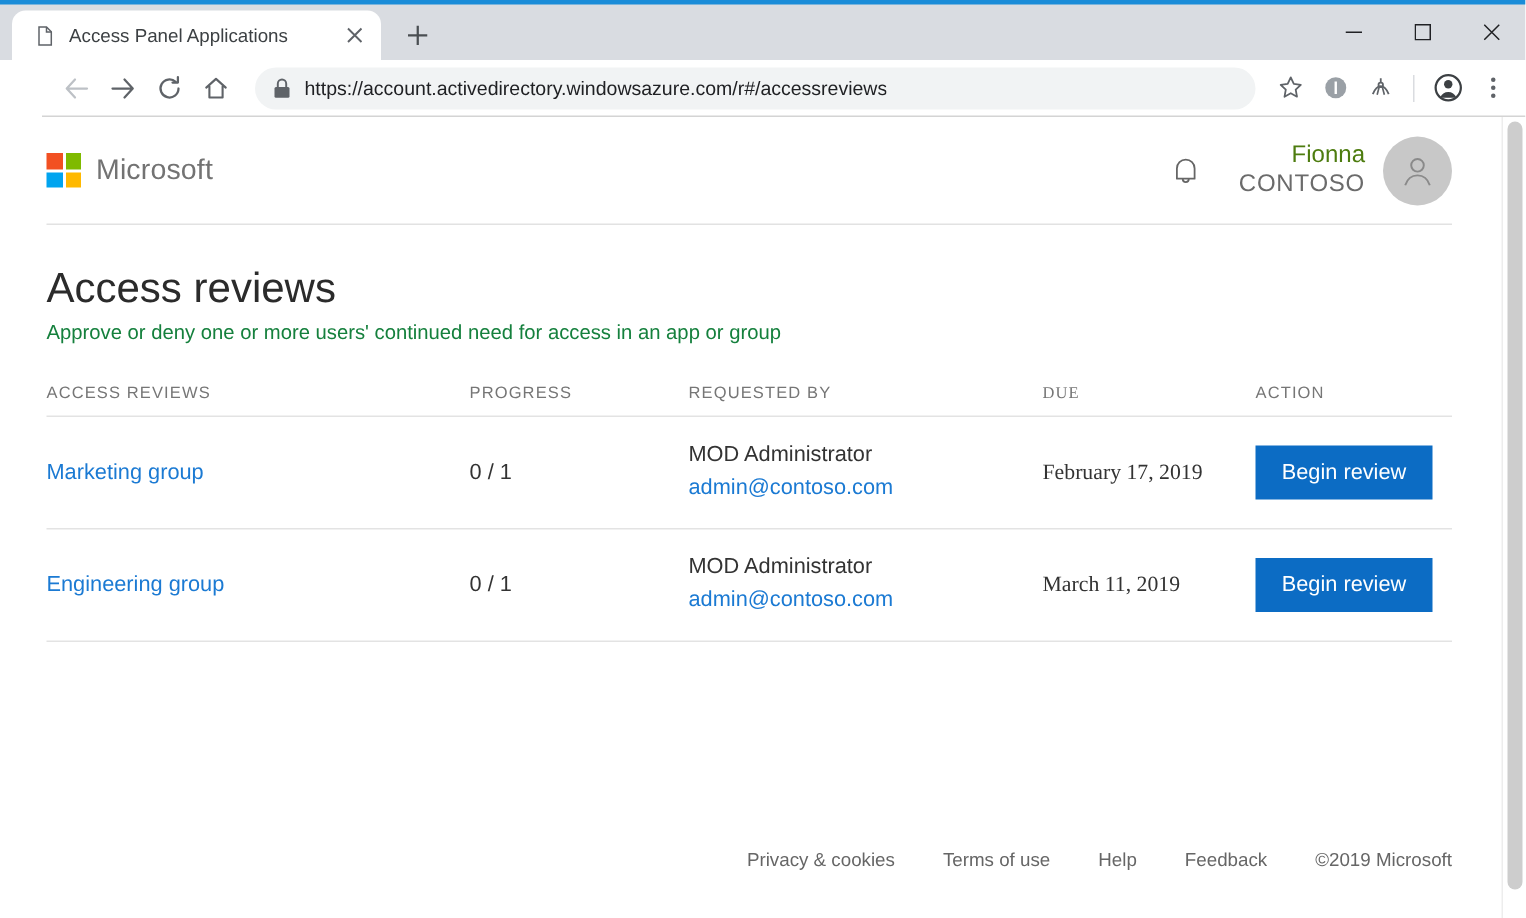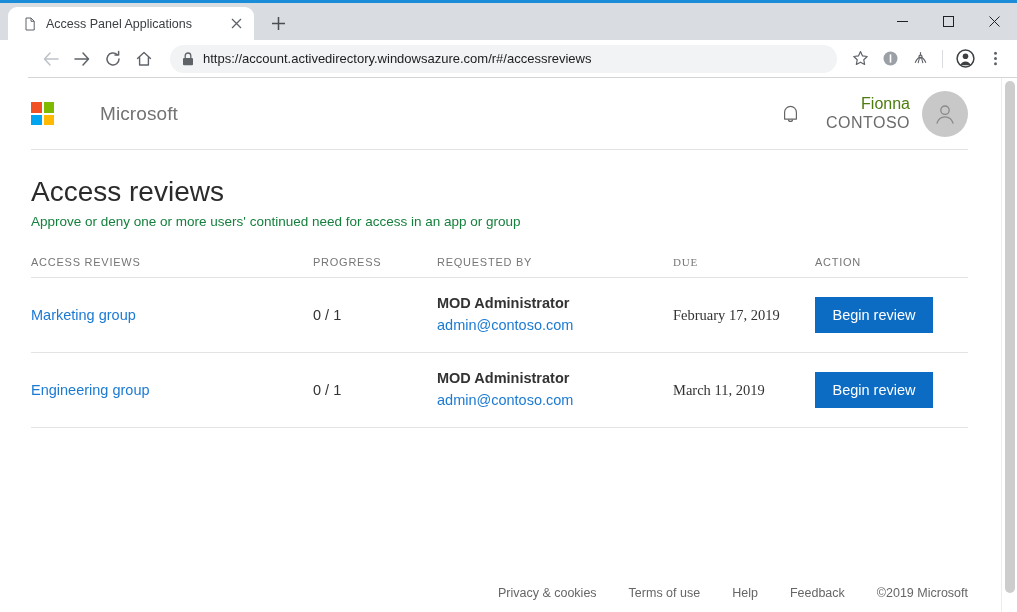--- a/index.html
+++ b/index.html
@@ -219,21 +219,20 @@
     grid-template-rows: 1fr 1fr;
     gap: 2px;
     flex: none;
   }
   .sq { width: 100%; height: 100%; }
 
   .ms-word {
     font-size: 19px;
     color: #737373;
     letter-spacing: 0.1px;
-    margin-left: 36px;
   }
 
   .header-right { display: flex; align-items: center; gap: 18px; }
 
   .bell-btn {
     width: 34px;
     height: 34px;
     display: flex;
     align-items: center;
     justify-content: center;
@@ -301,35 +300,35 @@
     letter-spacing: 0.75px;
     text-transform: uppercase;
   }
 
   .tbody-row {
     height: 75px;
     border-bottom: 1px solid #e3e3e3;
   }
 
   .c-name   { width: 282px; flex: none; }
-  .c-prog   { width: 124px; flex: none; }
+  .c-prog   { width: 146px; flex: none; }
   .c-req    { width: 236px; flex: none; }
   .c-due    { width: 142px; flex: none; font-family: Liberation Serif, serif; }
   .c-act    { flex: 1; }
 
   .link {
     color: #1b7ad3;
     font-size: 14.5px;
     text-decoration: none;
     cursor: pointer;
   }
 
   .prog-val { font-size: 14.5px; color: #333333; }
 
-  .req-name { font-size: 14.5px; color: #333333; line-height: 1.5; font-weight: bold; }
+  .req-name { font-size: 14.5px; color: #333333; line-height: 1.5; }
   .req-mail {
     font-size: 14.5px;
     color: #1b7ad3;
     line-height: 1.5;
     text-decoration: none;
     cursor: pointer;
     display: block;
   }
 
   .due-val { font-size: 14.5px; color: #333333; }
@@ -349,21 +348,21 @@
     font-family: inherit;
   }
 
   
   .page-footer {
     margin-top: auto;
     display: flex;
     justify-content: flex-end;
     align-items: center;
     gap: 32px;
-    padding-bottom: 12px;
+    padding-bottom: 32px;
     flex: none;
   }
 
   .foot-link {
     font-size: 12.5px;
     color: #666666;
     text-decoration: none;
     cursor: pointer;
     white-space: nowrap;
   }

